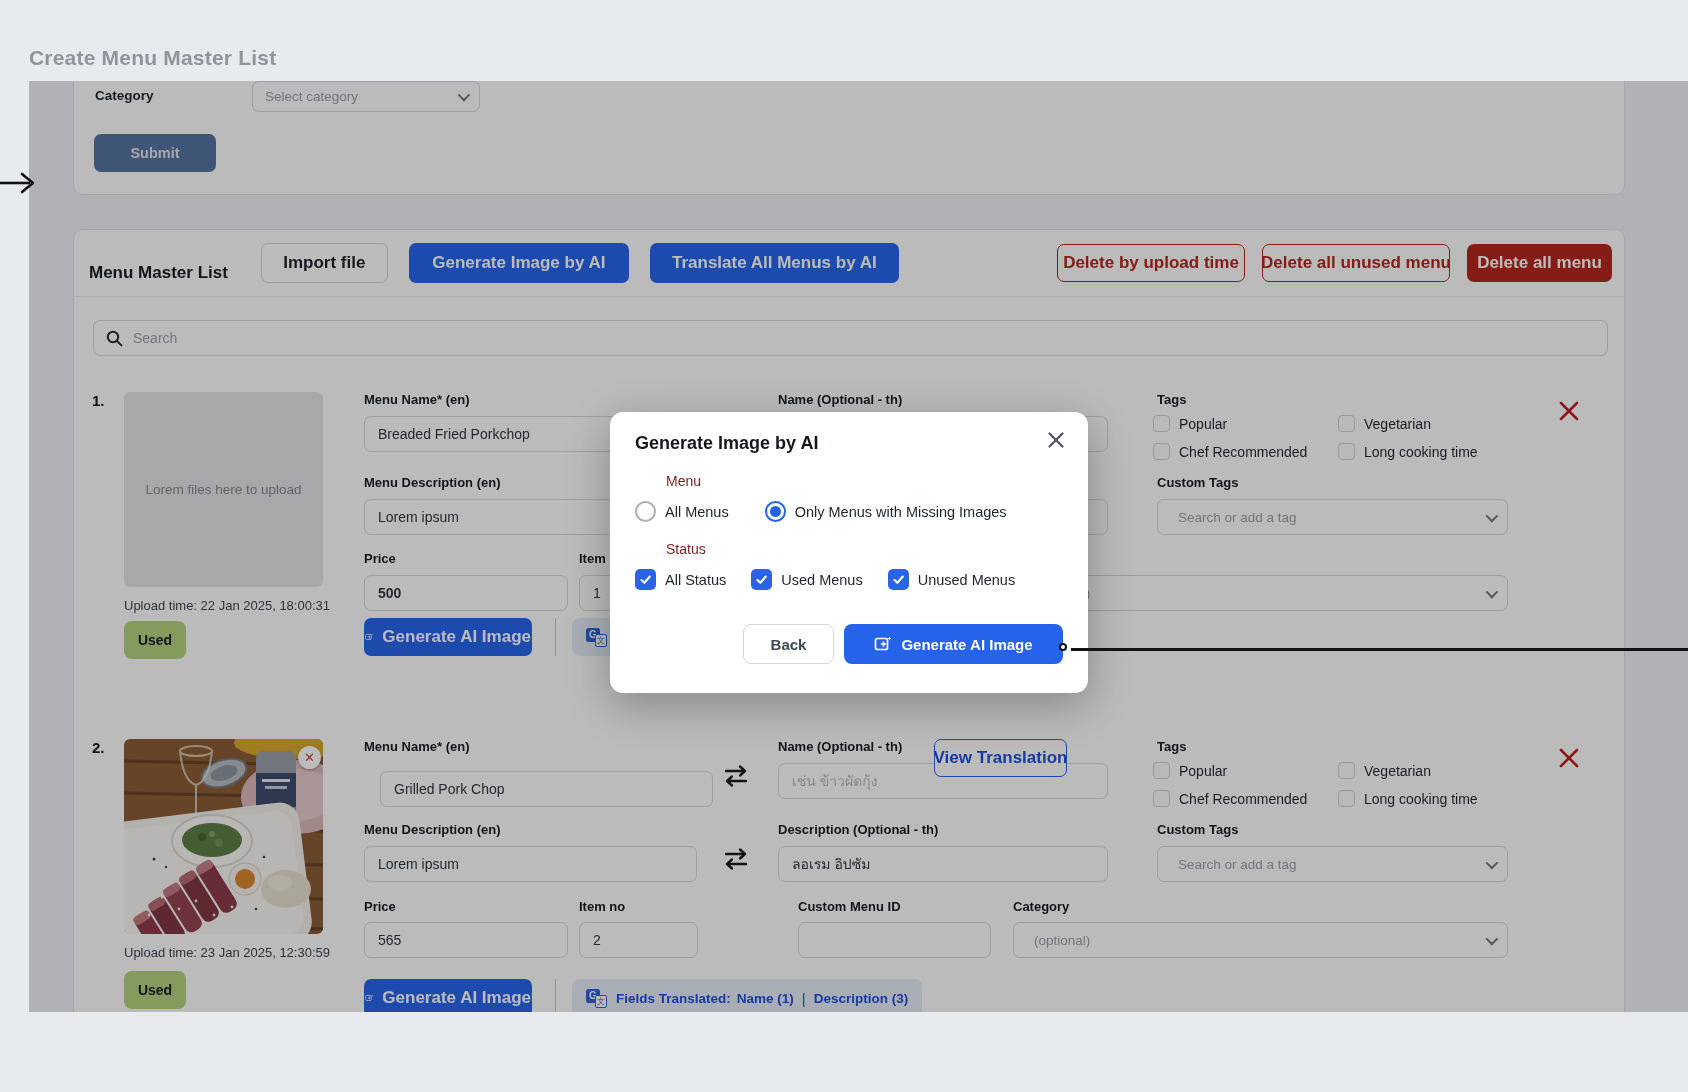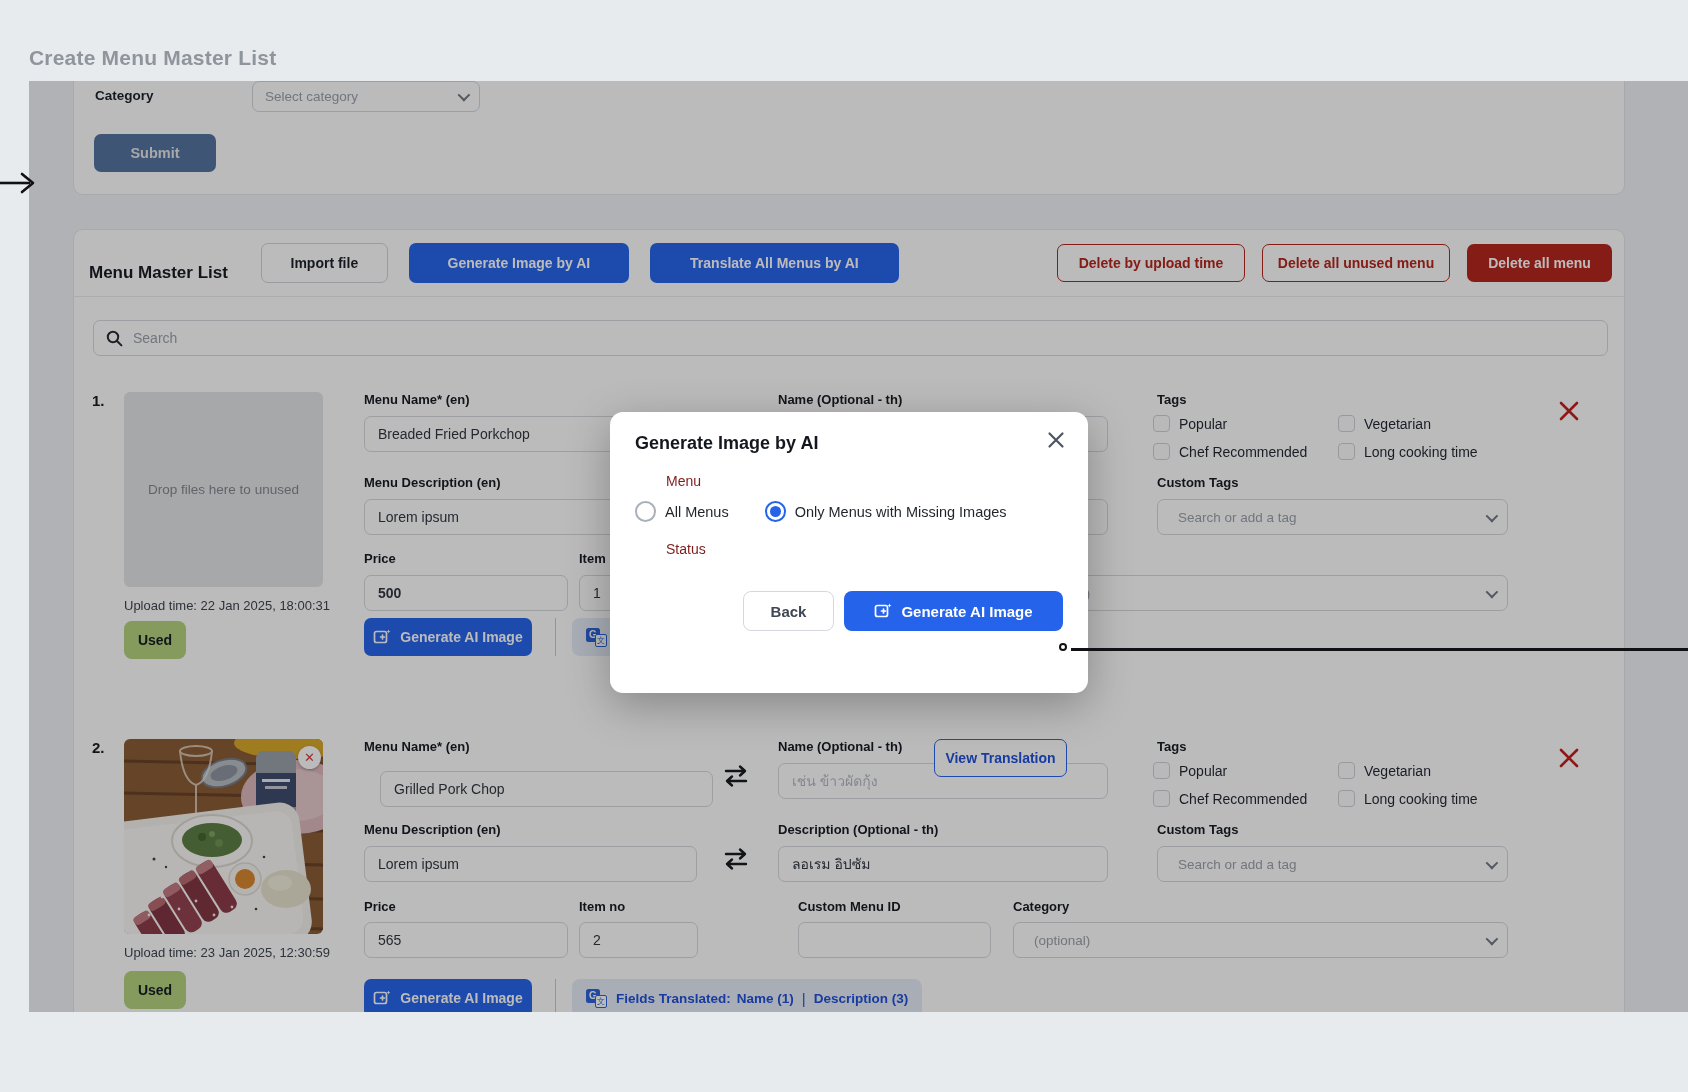--- a/index.html
+++ b/index.html
@@ -19,21 +19,21 @@
   
   .cat-label { position:absolute; left:21px; top:58px; font-size:13.5px; font-weight:700; color:#1a1f26; }
   .select { background:#fff; border:1px solid #d4d7dc; border-radius:7px; display:flex; align-items:center; justify-content:space-between; padding:0 12px; color:#9aa1a9; font-size:13.5px; }
   .cat-select { position:absolute; left:178px; top:51px; width:228px; height:31px; }
   .chev { width:9px; height:9px; border-right:2px solid #6f7680; border-bottom:2px solid #6f7680; transform:rotate(45deg) translateY(-2px); flex:0 0 auto; }
   .submit-btn { position:absolute; left:20px; top:104px; width:122px; height:38px; background:#52729f; color:#e5e5e5; font-size:14.5px; font-weight:700; border:none; border-radius:7px; }
 
   
   .c2-header { position:absolute; left:0; top:0; width:100%; height:67px; border-bottom:1px solid #e8eaec; display:flex; align-items:center; padding:0 12px 0 15px; }
   .c2-title { font-size:17px; font-weight:700; color:#14181e; margin-right:33px;margin-top:20px; }
-  .btn { border-radius:7px; font-size:14px; font-weight:700; display:flex; align-items:center; justify-content:center; border:1px solid transparent; white-space:nowrap; }
+  .btn { border-radius:7px; font-size:17px; font-weight:700; display:flex; align-items:center; justify-content:center; border:1px solid transparent; white-space:nowrap; }
   .btn-outline { background:#fff; border-color:#cfd4da; color:#1a1f26; }
   .btn-blue { background:#2563eb; color:#fff; }
   .btn-red-outline { background:transparent; border-color:#b42318; color:#b42318; }
   .btn-red { background:#b42318; color:#fff; }
   .tb-import { width:127px; height:40px; margin-right:21px; }
   .tb-gen { width:220px; height:40px; margin-right:21px; }
   .tb-translate { width:249px; height:40px; }
   .tb-right { margin-left:auto; display:flex; gap:17px; }
   .tb-del1 { width:188px; height:38px; }
   .tb-del2 { width:188px; height:38px; }
@@ -136,21 +136,21 @@
       <svg width="17" height="17" viewBox="0 0 17 17">
           <circle cx="7" cy="7" r="5.2" fill="none" stroke="#23282f" stroke-width="2"></circle>
           <line x1="11" y1="11" x2="15.4" y2="15.4" stroke="#23282f" stroke-width="2" stroke-linecap="round"></line>
         </svg>
       <span class="search-ph">Search</span>
     </div>
 
     <div class="menu-row row1">
       <div class="row-num">1.</div>
       <div class="media dropzone">
-          <span>Drop files here to unused</span>
+          <span>Lorem files here to upload</span>
         </div>
       <div class="upload-time">Upload time: 22 Jan 2025, 18:00:31</div>
       <div class="used-badge">Used</div>
 
       <div class="flabel" style="left:290px; top:0;">Menu Name* (en)</div>
       <input class="finput" style="left: 290px; top: 24px; width: 333px;" value="Breaded Fried Porkchop">
       <div class="flabel" style="left:290px; top:83px;">Menu Description (en)</div>
       <input class="finput" style="left: 290px; top: 107px; width: 333px;" value="Lorem ipsum">
       <div class="flabel" style="left:290px; top:159px;">Price</div>
       <input class="finput" style="left: 290px; top: 183px; width: 204px; font-weight: bold;" value="500">
@@ -384,20 +384,46 @@
       <i class="radio"></i>
       <span>All Menus</span>
     </div>
     <div class="m-opt">
       <i class="radio sel"></i>
       <span>Only Menus with Missing Images</span>
     </div>
   </div>
 
   <div class="m-section">Status</div>
+  <div class="m-row m-status-row">
+    <div class="m-opt">
+      <i class="mcb">
+          <svg width="13" height="13" viewBox="0 0 13 13">
+            <path d="M2.5 7 L5.4 9.8 L10.8 3.5" fill="none" stroke="#fff" stroke-width="2.1" stroke-linecap="round" stroke-linejoin="round"></path>
+          </svg>
+        </i>
+      <span>All Status</span>
+    </div>
+    <div class="m-opt">
+      <i class="mcb">
+          <svg width="13" height="13" viewBox="0 0 13 13">
+            <path d="M2.5 7 L5.4 9.8 L10.8 3.5" fill="none" stroke="#fff" stroke-width="2.1" stroke-linecap="round" stroke-linejoin="round"></path>
+          </svg>
+        </i>
+      <span>Used Menus</span>
+    </div>
+    <div class="m-opt">
+      <i class="mcb">
+          <svg width="13" height="13" viewBox="0 0 13 13">
+            <path d="M2.5 7 L5.4 9.8 L10.8 3.5" fill="none" stroke="#fff" stroke-width="2.1" stroke-linecap="round" stroke-linejoin="round"></path>
+          </svg>
+        </i>
+      <span>Unused Menus</span>
+    </div>
+  </div>
 
   <div class="m-buttons">
     <button class="back-btn">Back</button>
     <button class="btn btn-blue confirm-btn">
       <svg width="18" height="18" viewBox="0 0 18 18">
           <rect x="1.5" y="3.5" width="12" height="11" rx="2" fill="none" stroke="#fff" stroke-width="1.7"></rect>
           <path d="M7.5 9 L11.5 9 M9.5 7 L9.5 11" stroke="#fff" stroke-width="1.7" stroke-linecap="round"></path>
           <path d="M15.5 1.5 l.6 1.4 1.4.6 -1.4.6 -.6 1.4 -.6-1.4 -1.4-.6 1.4-.6z" fill="#fff"></path>
         </svg>
       <span>Generate AI Image</span>

